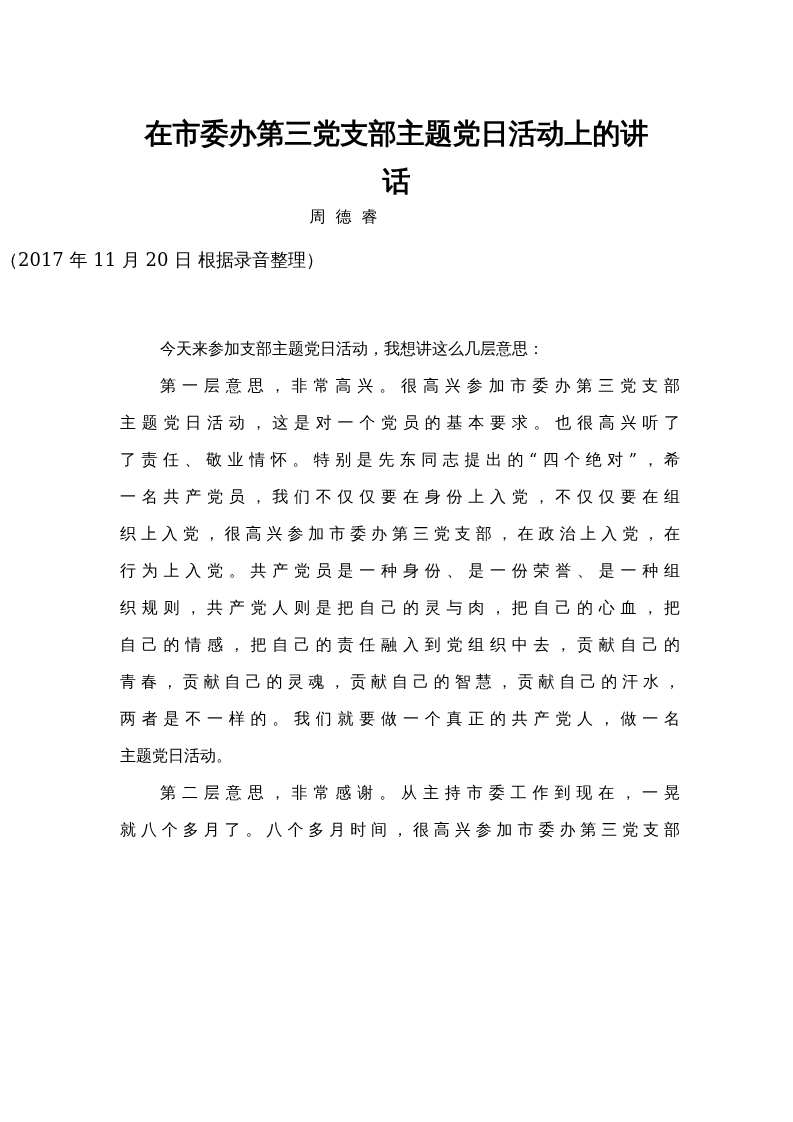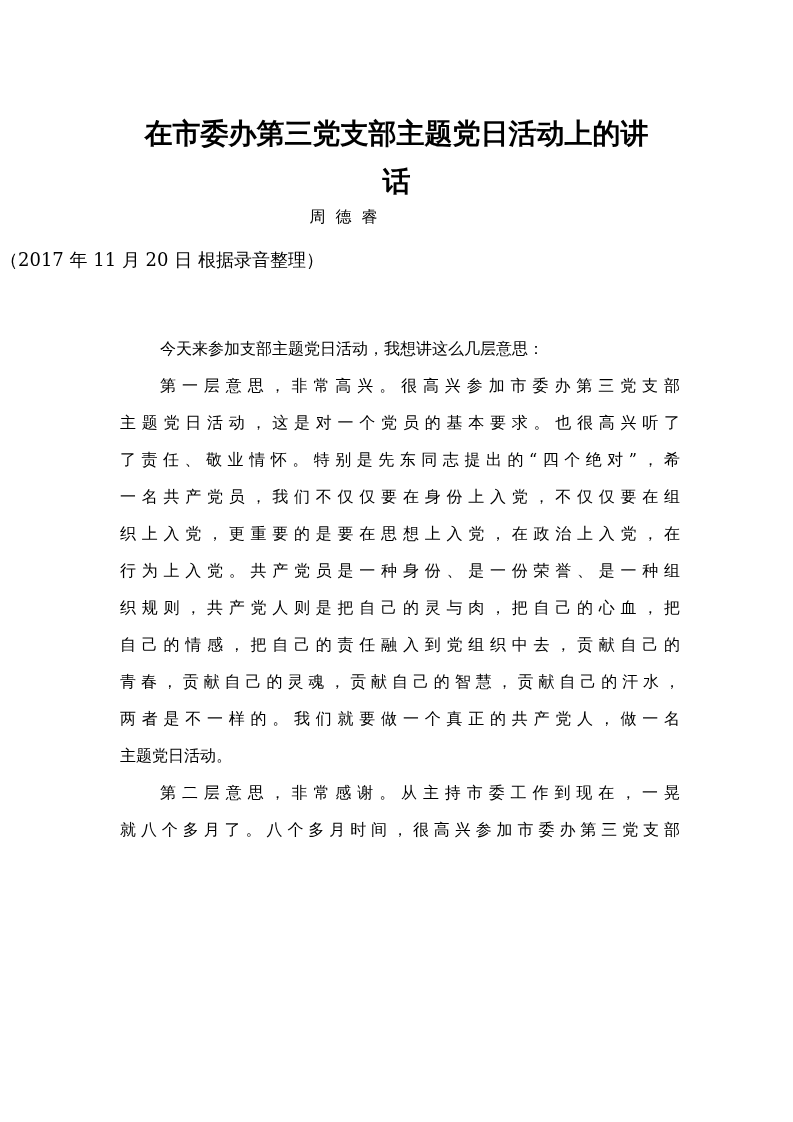--- a/index.html
+++ b/index.html
@@ -40,21 +40,21 @@
   <div class="dateline">（2017 年 11 月 20 日  根据录音整理）</div>
 
   <div class="body">
 
     <span class="ln indent last">今天来参加支部主题党日活动，我想讲这么几层意思：</span>
 
     <span class="ln indent">第一层意思，非常高兴。很高兴参加市委办第三党支部</span>
     <span class="ln">主题党日活动，这是对一个党员的基本要求。也很高兴听了</span>
     <span class="ln">了责任、敬业情怀。特别是先东同志提出的“四个绝对”，希</span>
     <span class="ln">一名共产党员，我们不仅仅要在身份上入党，不仅仅要在组</span>
-    <span class="ln">织上入党，更重要的是要在思想上入党，在政治上入党，在</span>
+    <span class="ln">织上入党，很高兴参加市委办第三党支部，在政治上入党，在</span>
     <span class="ln">行为上入党。共产党员是一种身份、是一份荣誉、是一种组</span>
     <span class="ln">织规则，共产党人则是把自己的灵与肉，把自己的心血，把</span>
     <span class="ln">自己的情感，把自己的责任融入到党组织中去，贡献自己的</span>
     <span class="ln">青春，贡献自己的灵魂，贡献自己的智慧，贡献自己的汗水，</span>
     <span class="ln">两者是不一样的。我们就要做一个真正的共产党人，做一名</span>
     <span class="ln last">主题党日活动。</span>
 
     <span class="ln indent">第二层意思，非常感谢。从主持市委工作到现在，一晃</span>
     <span class="ln">就八个多月了。八个多月时间，很高兴参加市委办第三党支部</span>
   </div>

